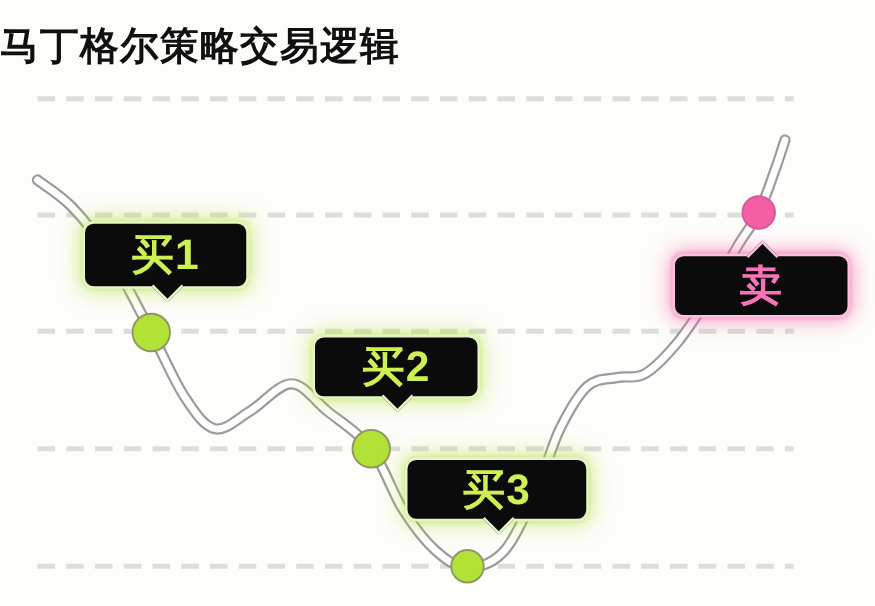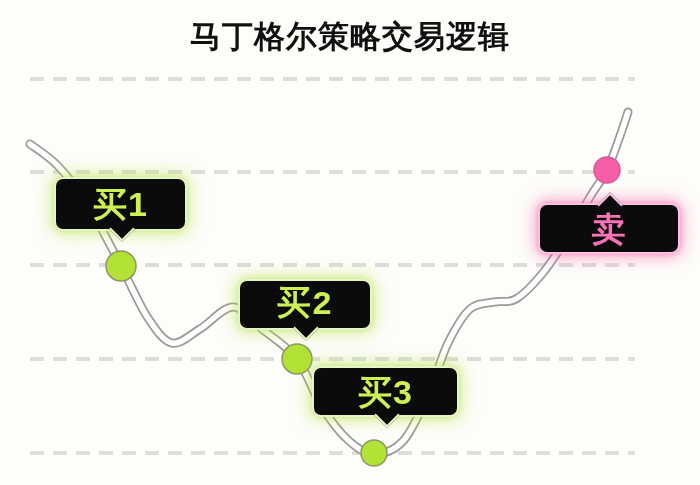--- a/index.html
+++ b/index.html
@@ -8,33 +8,33 @@
     --sell-accent:#f973b7; --sell-border:#fac2e0; --sell-glow:rgba(245,95,166,.55);
   }
   html,body{margin:0;padding:0;}
   body{
     width:700px;height:485px;overflow:hidden;background:var(--bg);
     font-family:"Liberation Sans","DejaVu Sans",sans-serif;
   }
   .stage{position:relative;width:700px;height:485px;background:var(--bg);}
   .title{
     position:absolute;top:16px;left:0;width:700px;margin:0;
-    text-align:center;font-size:31px;font-weight:900;color:#101010;
+    font-size:31px;font-weight:900;color:#101010;
     letter-spacing:1px;
   }
   svg.plot{position:absolute;left:0;top:0;}
   .callout{
     position:absolute;display:flex;align-items:center;justify-content:center;
     background:var(--box-bg);border-radius:9px;box-sizing:border-box;
   }
   .callout .callout-label{
     position:relative;z-index:2;font-size:34px;font-weight:900;line-height:1;
     letter-spacing:1px;
   }
-  .callout.buy{border:2px solid var(--buy-border);box-shadow:0 0 16px 3px var(--buy-glow),0 0 4px var(--buy-glow);}
+  .callout.buy{border:2px solid var(--buy-border);box-shadow:0 0 16px 3px var(--buy-glow),0 0 4px var(--buy-glow);margin-left:12px;}
   .callout.buy .callout-label{color:var(--buy-accent);}
   .callout.sell{border:2px solid var(--sell-border);box-shadow:0 0 16px 3px var(--sell-glow),0 0 4px var(--sell-glow);}
   .callout.sell .callout-label{color:var(--sell-accent);}
   .pointer{
     position:absolute;width:16px;height:16px;background:var(--box-bg);
     left:50%;margin-left:-8px;transform:rotate(45deg);z-index:1;
   }
   .pointer.down{bottom:-9px;}
   .pointer.up{top:-9px;}
   .callout.buy .pointer.down{border-right:2px solid var(--buy-border);border-bottom:2px solid var(--buy-border);}
@@ -61,21 +61,21 @@
         <circle cx="297" cy="359" r="15" fill="#b2e236" stroke="#8e9763" stroke-width="1.5"></circle>
         <circle cx="374" cy="453" r="13" fill="#b2e236" stroke="#8e9763" stroke-width="1.5"></circle>
         <circle cx="607" cy="170" r="13" fill="#f55fa6" stroke="#d8569b" stroke-width="1.5"></circle>
       </g>
   </svg>
 
   <div class="callout buy" id="callout-0" style="left: 54px; top: 177px; width: 133px; height: 54px;">
     <span class="pointer down"></span>
     <span class="callout-label">买1</span>
   </div>
-  <div class="callout buy" id="callout-1" style="left: 238px; top: 279px; width: 134px; height: 51px; font-family: Liberation Mono, monospace;">
+  <div class="callout buy" id="callout-1" style="left: 238px; top: 268px; width: 134px; height: 51px;">
     <span class="pointer down"></span>
     <span class="callout-label">买2</span>
   </div>
   <div class="callout buy" id="callout-2" style="left: 312px; top: 366px; width: 147px; height: 51px;">
     <span class="pointer down"></span>
     <span class="callout-label">买3</span>
   </div>
   <div class="callout sell" id="callout-3" style="left: 538px; top: 203px; width: 142px; height: 51px;">
     <span class="pointer up"></span>
     <span class="callout-label">卖</span>

